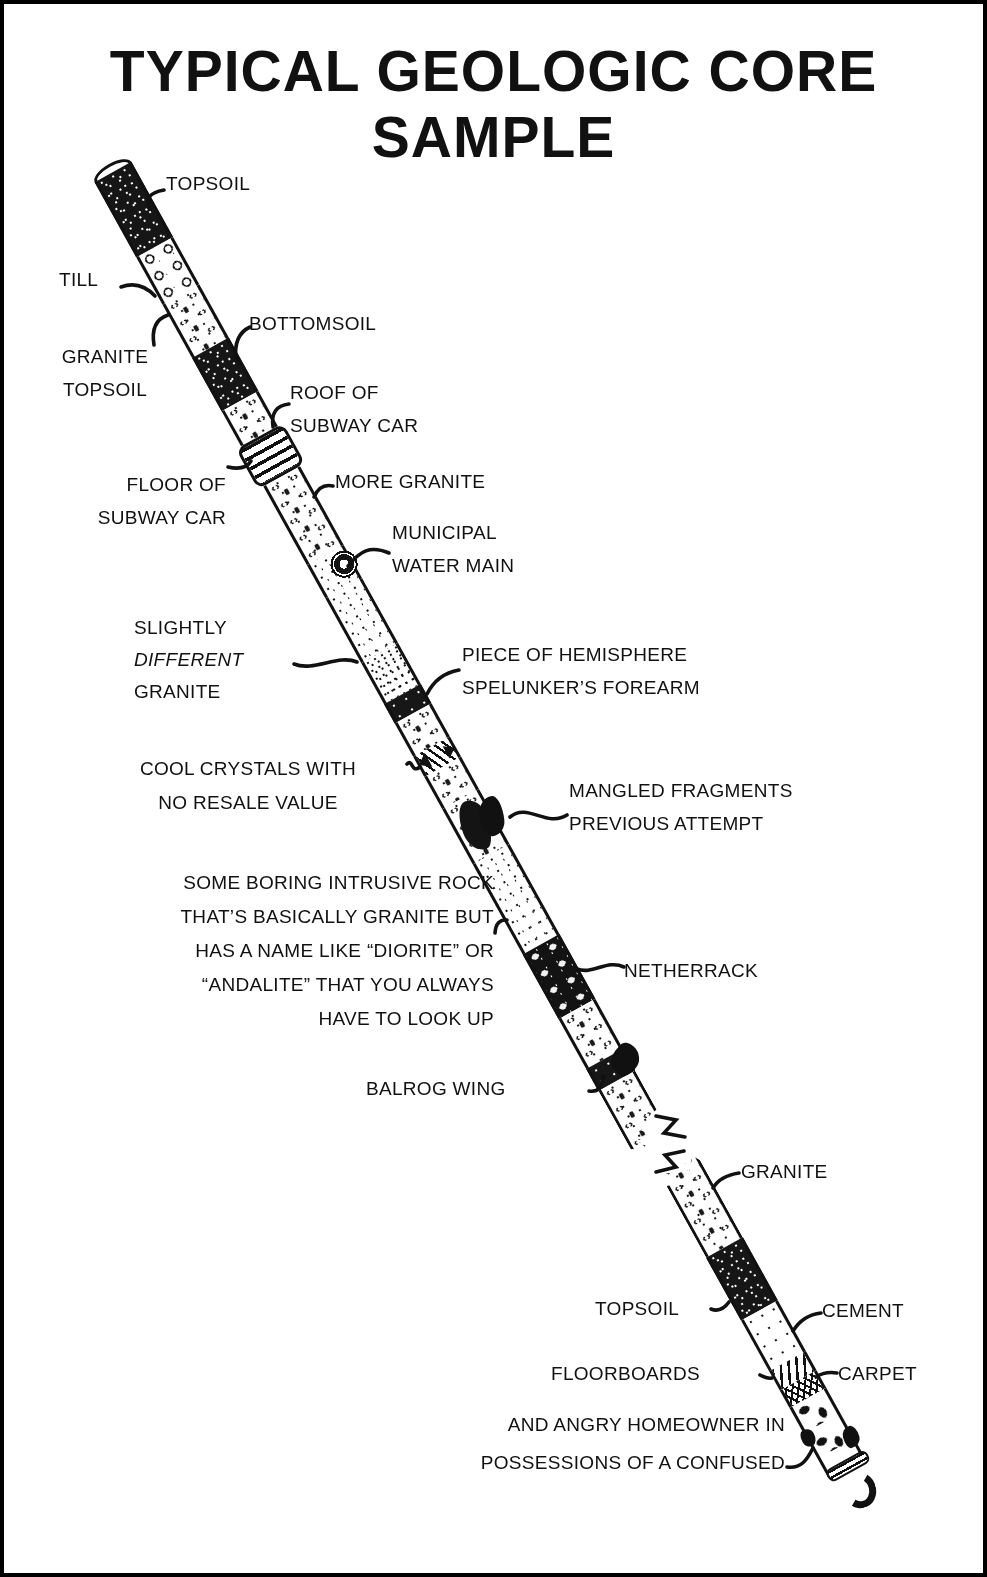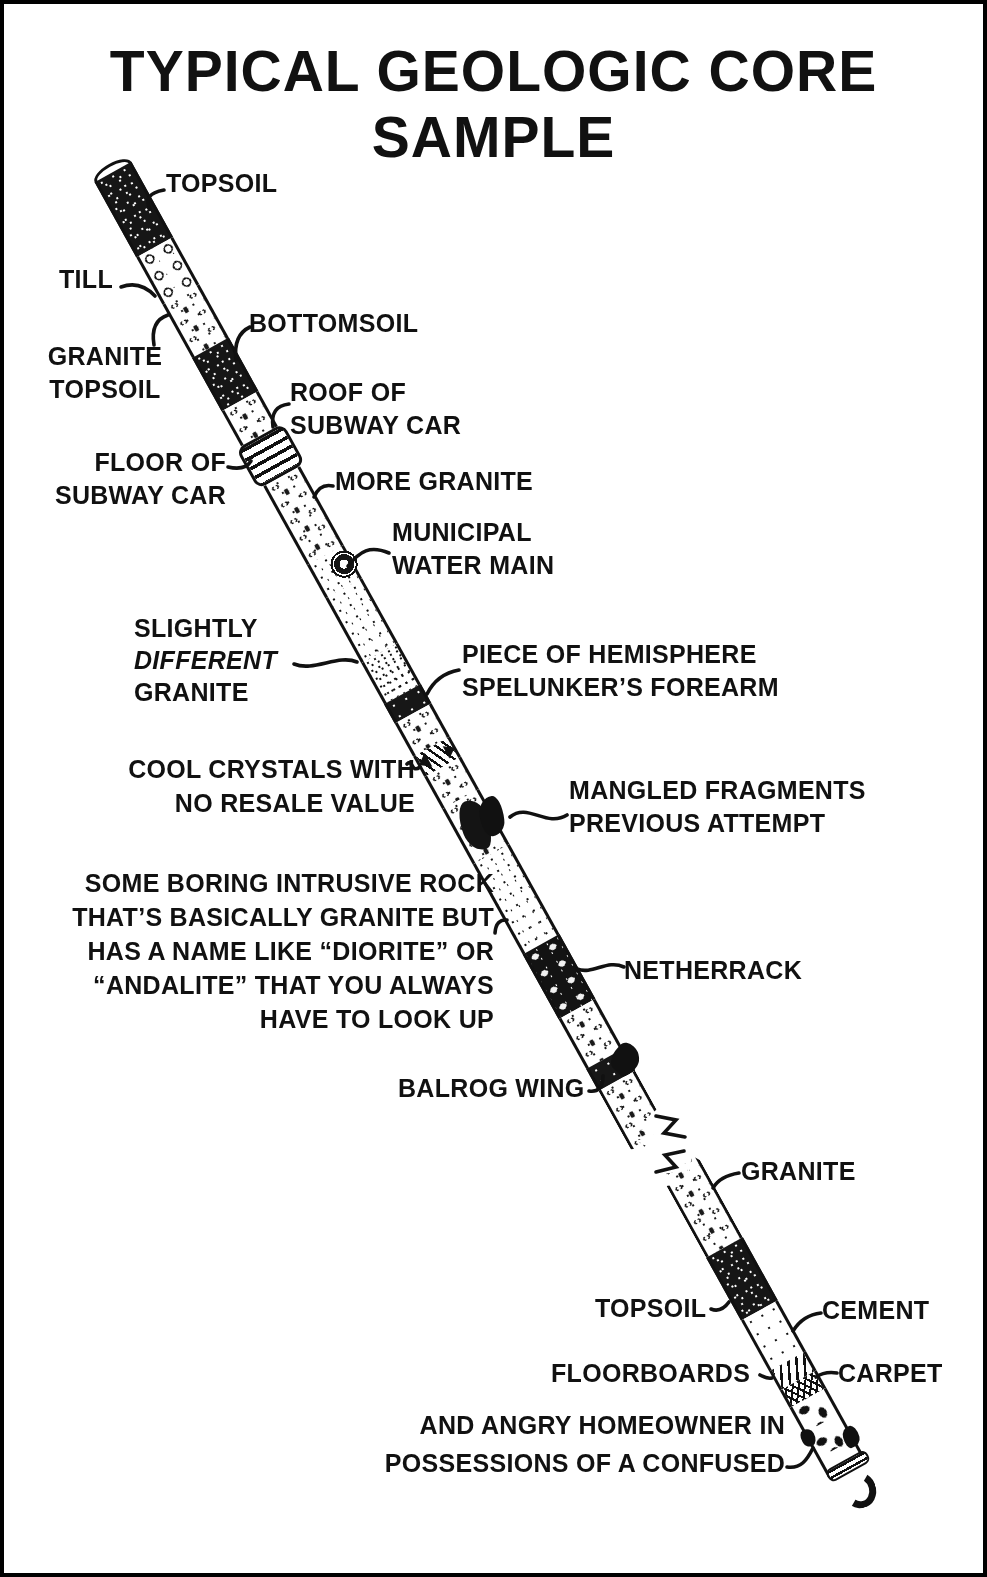--- a/index.html
+++ b/index.html
@@ -1,19 +1,19 @@
 <!DOCTYPE html>
 <html><head>
 <meta charset="utf-8">
 <style>
   html,body{margin:0;padding:0;background:#fff}
   .page{position:relative;width:987px;height:1577px;background:#fff;border:4px solid #000;
         box-sizing:border-box;overflow:hidden;font-family:"Liberation Sans","DejaVu Sans",sans-serif;color:#111}
   .title{position:absolute;left:0;right:0;top:34px;text-align:center;font-size:57px;font-weight:700;letter-spacing:1px}
-  .lab{position:absolute;font-weight:700;font-size:25px;line-height:33px;letter-spacing:.3px;white-space:nowrap}
+  .lab{position:absolute;font-weight:400;font-size:19px;line-height:33px;letter-spacing:.3px;white-space:nowrap}
   .lab .it{font-style:italic}
   .overlay{position:absolute;left:0;top:0;pointer-events:none}
 
   
   .rod{position:absolute;width:42px;transform-origin:21px 0}
   .rod1{left:88px;top:168px;height:1113px;transform:rotate(-29deg)}
   .rod2{left:651px;top:1156px;height:392px;transform:rotate(-29deg)}
   .seg{width:42px;box-sizing:border-box;border-left:3.2px solid #111;border-right:3.2px solid #111;position:relative}
   .cap{position:absolute;left:0;top:-9px;width:42px;height:19px;background:#fff;border:3.2px solid #111;border-radius:50%;box-sizing:border-box}
 
@@ -87,30 +87,30 @@
     background:repeating-linear-gradient(to bottom,#111 0 2.5px,#fff 2.5px 6px)}
   .hook{position:absolute;left:2px;top:8px;width:33px;height:36px;box-sizing:border-box;background:#fff;border:7px solid #111;
     border-radius:50%;border-top-color:transparent;border-left-color:transparent;transform:rotate(14deg)}
 
   
   #lab-topsoil-top{left:162px;top:163px}
   #lab-till{left:55px;top:259px}
   #lab-bottomsoil{left:245px;top:303px}
   #lab-granite-bedrock{left:20px;top:336px;width:162px;text-align:center}
   #lab-roof{left:286px;top:372px}
-  #lab-floor{left:10px;top:442px;width:212px;text-align:right}
+  #lab-floor{left:10px;top:464px;width:212px;text-align:right}
   #lab-more-granite{left:331px;top:461px}
   #lab-municipal{left:388px;top:512px}
   #lab-slightly{left:130px;top:608px;width:188px;line-height:32px}
   #lab-spelunker{left:458px;top:634px}
-  #lab-crystals{left:105px;top:748px;width:306px;text-align:right;line-height:34px}
+  #lab-crystals{left:91px;top:748px;width:306px;text-align:center;line-height:34px}
   #lab-drillbit{left:565px;top:770px;line-height:33px}
   #lab-intrusive{left:40px;top:862px;width:450px;text-align:right;line-height:34px}
   #lab-netherrack{left:620px;top:950px}
-  #lab-balrog{left:394px;top:1068px}
+  #lab-balrog{left:362px;top:1068px}
   #lab-granite-lower{left:737px;top:1151px}
   #lab-topsoil-lower{left:591px;top:1288px}
   #lab-cement{left:818px;top:1290px}
   #lab-floorboards{left:547px;top:1353px}
   #lab-carpet{left:834px;top:1353px}
   #lab-possessions{left:345px;top:1402px;width:436px;text-align:right;line-height:38px}
 </style>
 </head>
 <body>
 

